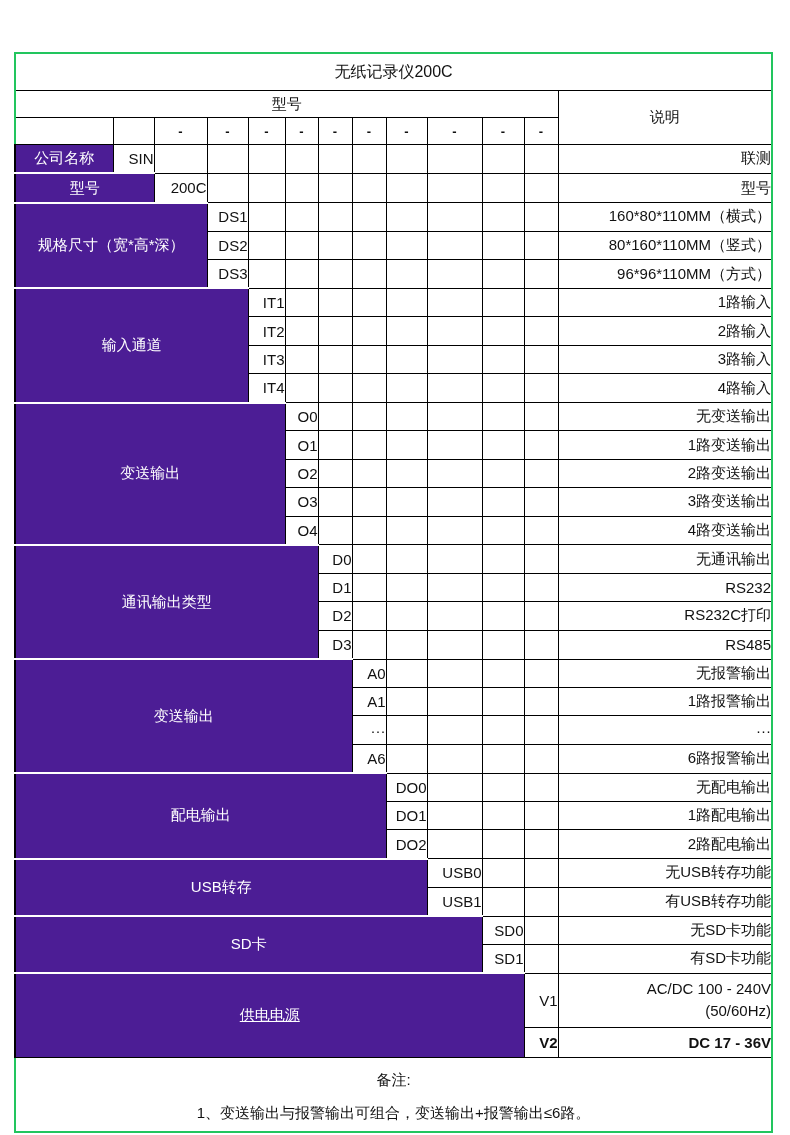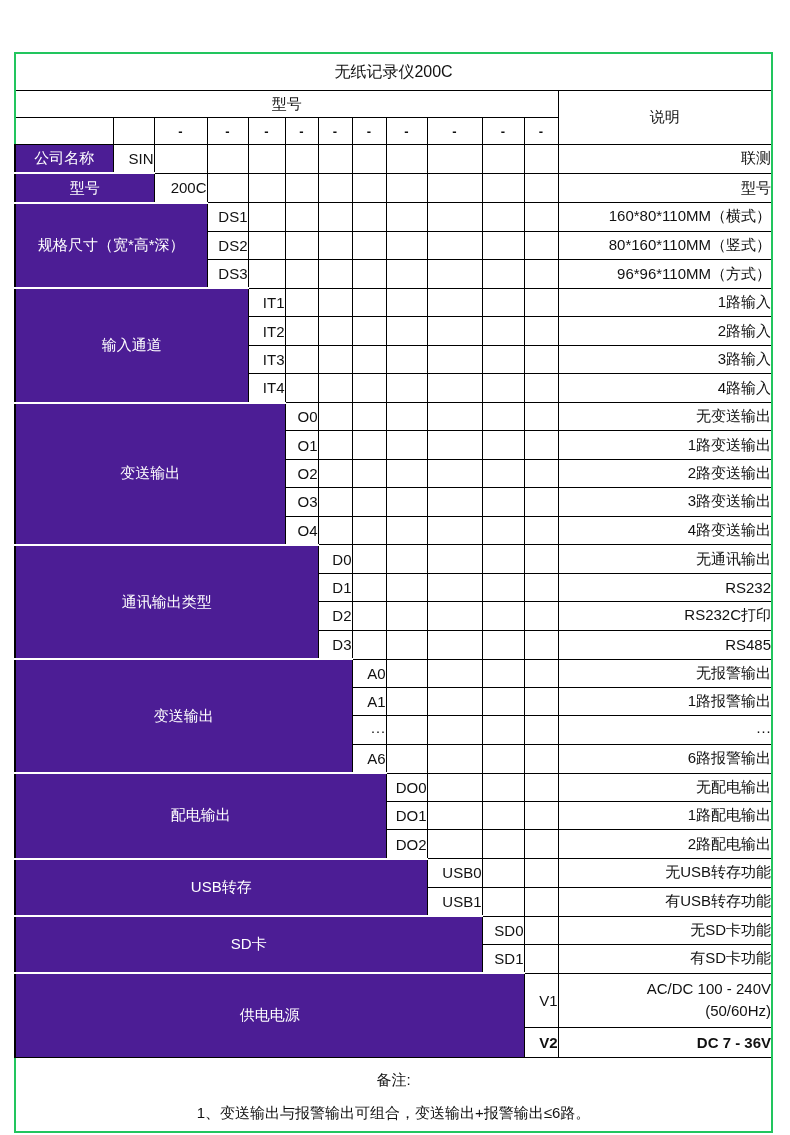--- a/index.html
+++ b/index.html
@@ -21,21 +21,21 @@
   tr.dash-row td{height:26px;text-align:center;font-weight:bold;font-size:13px;}
   tr.r td{height:27.4px;}
   tr.r-tall td{height:53px;}
   tr.r-v2 td{height:29px;font-weight:bold;}
   td.blue{
     background:#4c1d95;color:#fff;text-align:center;
     border-top:2px solid #fff;border-bottom:2px solid #fff;
     border-left:2px solid #000;border-right:1px solid #000;
   }
   td.blue-first{border-top:1px solid #000;}
-  td.blue-last{border-bottom:1px solid #000;}
+  td.blue-last{border-bottom:1px solid #000;text-decoration:underline;}
   td.code{text-align:right;padding-left:5px;}
   td.desc{text-align:right;}
   td.desc .dline{line-height:22px;}
   tr.note-row td{
     height:68px;vertical-align:top;text-align:center;
     padding:5px 6px 0 6px;line-height:33px;font-size:15px;
   }
 </style>
 </head>
 <body>
@@ -373,21 +373,21 @@
   <tr class="r-tall">
     <td class="blue blue-last" colspan="11" rowspan="2">供电电源</td>
     <td class="code">V1</td>
     <td class="desc">
       <div class="dline">AC/DC 100 - 240V</div>
       <div class="dline">(50/60Hz)</div>
     </td>
   </tr>
   <tr class="r-v2">
     <td class="code">V2</td>
-    <td class="desc">DC 7 - 36V</td>
+    <td class="desc">DC 17 - 36V</td>
   </tr>
 
   <tr class="note-row">
     <td colspan="13">
       <div>备注:</div>
       <div>1、变送输出与报警输出可组合，变送输出+报警输出≤6路。</div>
     </td>
   </tr>
 </tbody>
   </table>

